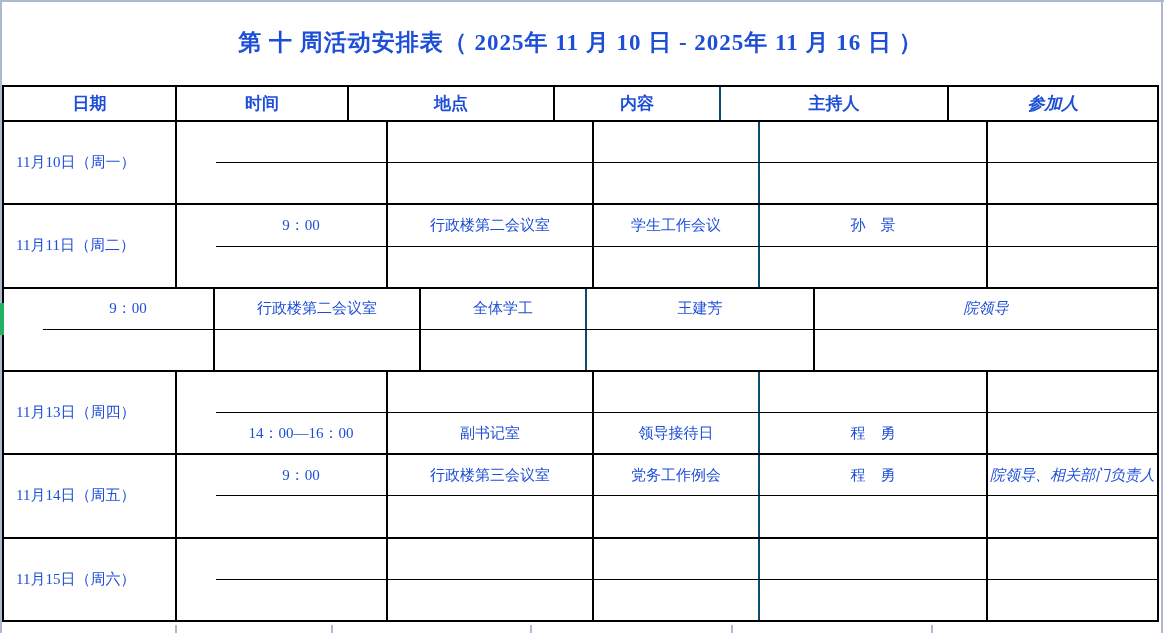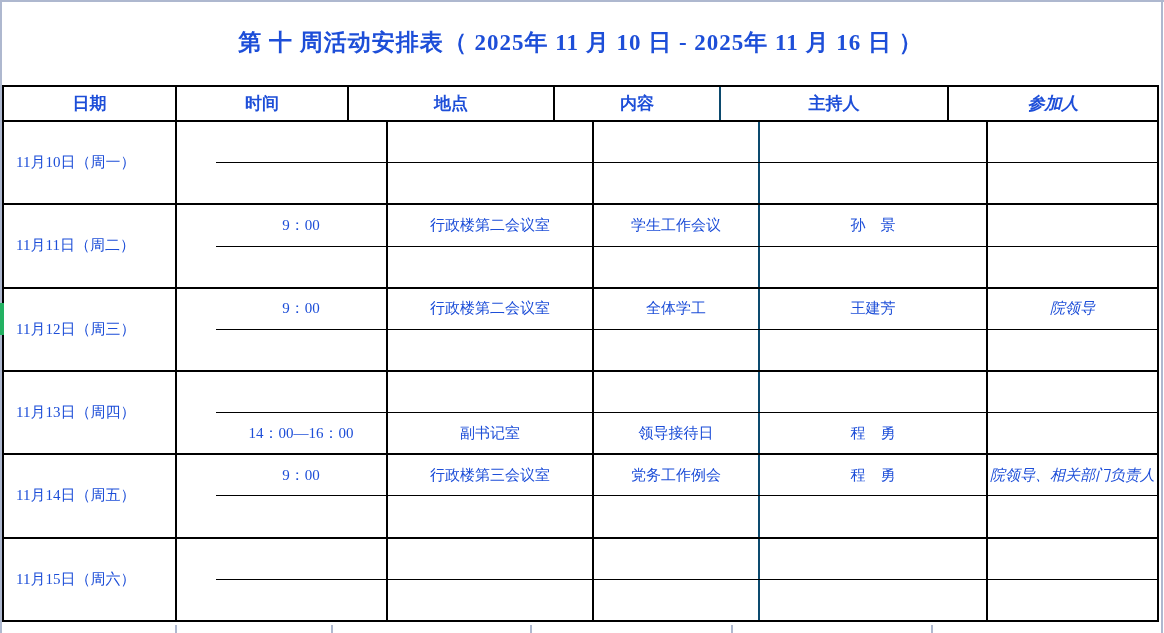--- a/index.html
+++ b/index.html
@@ -98,21 +98,20 @@
           <div class="cell w-time"></div>
           <div class="cell w-loc"></div>
           <div class="cell w-con"></div>
           <div class="cell w-host"></div>
           <div class="cell w-part"></div>
         </div>
       </div>
     </div>
 
     <div class="day">
-      <div class="cell w-date datecell">11月12日（周三）</div>
       <div class="slots">
         <div class="slotrow first">
           <div class="cell w-time">9：00</div>
           <div class="cell w-loc">行政楼第二会议室</div>
           <div class="cell w-con">全体学工</div>
           <div class="cell w-host">王建芳</div>
           <div class="cell w-part">院领导</div>
         </div>
         <div class="slotrow">
           <div class="cell w-time"></div>

